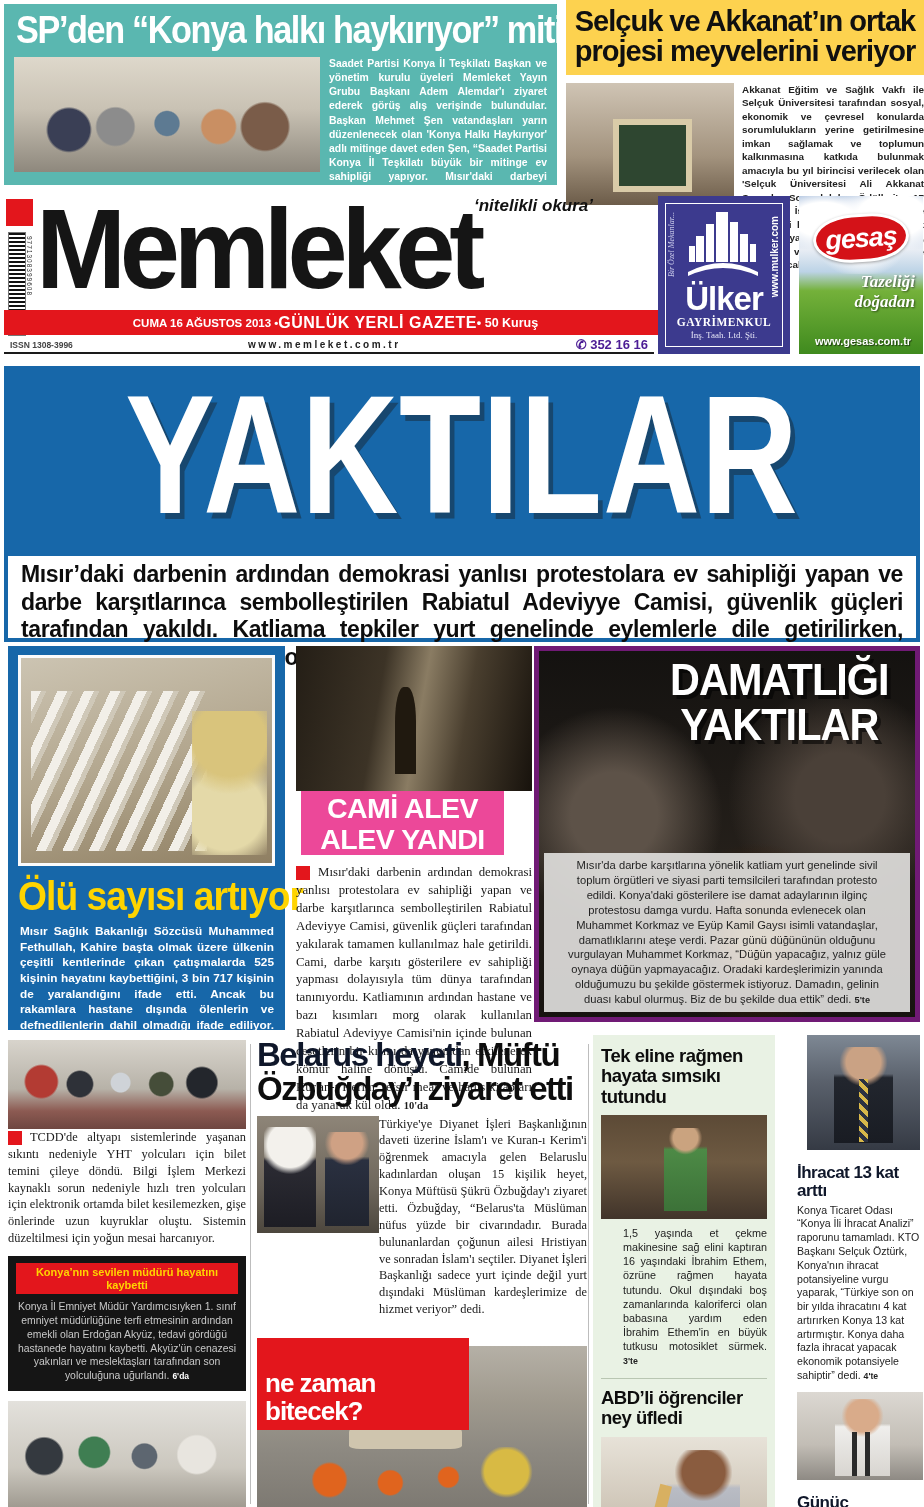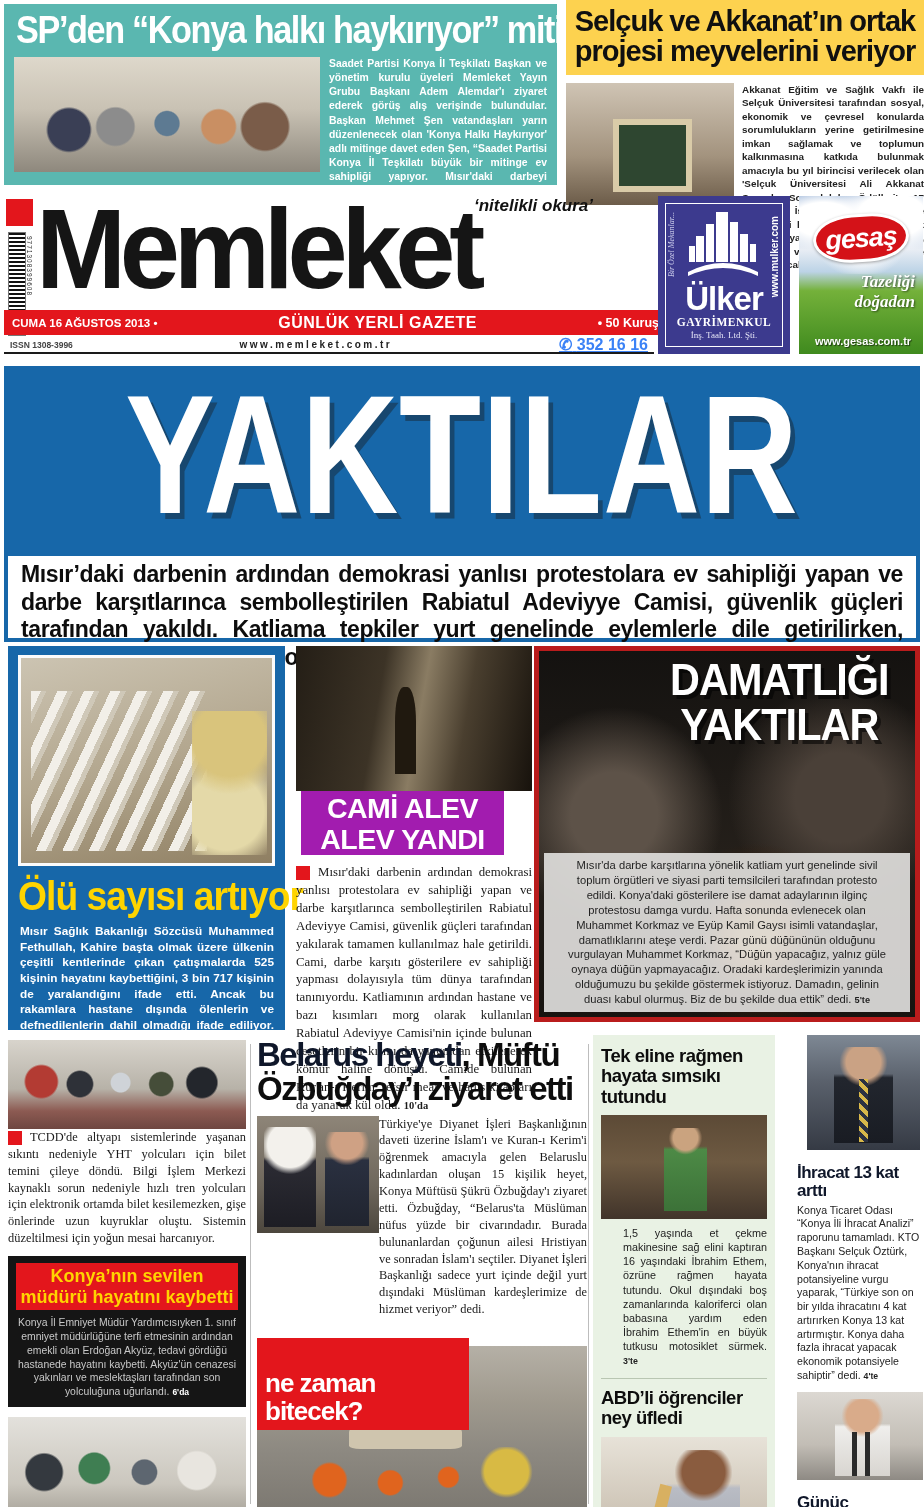--- a/index.html
+++ b/index.html
@@ -34,29 +34,29 @@
   
   #masthead { left:4px; top:196px; width:916px; height:160px; }
   .red-sq { left:2px; top:3px; width:27px; height:27px; background:#e3161c; }
   .barcode { left:4px; top:36px; width:18px; height:104px;
     background:repeating-linear-gradient(0deg,#111 0 2px,#fff 2px 4px); border:1px solid #777; }
   .bc-num { left:22px; top:40px; font-size:6.5px; color:#333; writing-mode:vertical-rl; letter-spacing:1px; }
   #logo { left:32px; top:-8px; font-size:104px; font-weight:800; letter-spacing:-6px; color:#151515;
     transform:scale(1.04,1.08); transform-origin:0 0; line-height:1.1; }
   #tagline { left:470px; top:0px; font-style:italic; font-weight:bold; font-size:17px; color:#111; }
   #mast-redbar { left:0; top:114px; width:663px; height:25px; background:#e3161c; display:flex;
-    justify-content:space-between; align-items:center; padding:0 8px; color:#fff; }
+    justify-content:center; align-items:center; padding:0 8px; color:#fff; }
   #mast-redbar .d { font-size:11.5px; font-weight:800; }
   #mast-redbar .s { font-size:16px; font-weight:800; letter-spacing:.5px; }
   #mast-redbar .p { font-size:12.5px; font-weight:800; }
   #mast-sub { left:0; top:141px; width:650px; height:17px; display:flex; justify-content:space-between;
     align-items:center; padding:0 6px; border-bottom:2px solid #1a1a1a; }
   #mast-sub .issn { font-size:8.5px; font-weight:bold; color:#444; }
   #mast-sub .web { font-size:10px; font-weight:bold; letter-spacing:2.5px; color:#222; }
-  #mast-sub .tel { font-size:16px; font-weight:800; color:#3b82f6;text-decoration:underline; }
+  #mast-sub .tel { font-size:13px; font-weight:800; color:#4c1d95; }
 
   #ulker { left:654px; top:0; width:132px; height:158px; background:#3c3a8e; }
   #ulker .frame { position:absolute; inset:7px; border:1.5px solid #fff; }
   #ulker .script { position:absolute; left:9px; top:16px; writing-mode:vertical-rl; transform:rotate(180deg);
     font-family:"Liberation Serif",serif; font-style:italic; color:#cfd0ee; font-size:8px; }
   #ulker svg { position:absolute; left:30px; top:14px; }
   #ulker .name { position:absolute; left:0; width:132px; top:84px; text-align:center; color:#fff;
     font-size:33px; font-weight:800; letter-spacing:-1px; }
   #ulker .sub1 { position:absolute; left:0; width:132px; top:120px; text-align:center; color:#fff;
     font-size:11.5px; font-weight:bold; font-family:"Liberation Serif",serif; letter-spacing:.5px; }
@@ -97,26 +97,26 @@
     background:radial-gradient(circle at 50% 20%,#d9c47c 0 30%,transparent 45%),radial-gradient(circle at 45% 70%,#e4d9a8 0 35%,transparent 55%);}
   #dead-panel h2 { position:absolute; left:10px; top:228px; color:#ffd400; font-size:40px; font-weight:800;
     letter-spacing:-1px; white-space:nowrap; transform:scaleX(.93); transform-origin:0 50%; }
   #dead-panel p { position:absolute; left:12px; top:278px; width:254px; color:#fff; font-size:11.8px;
     font-weight:bold; line-height:1.33; }
 
   #mosque-col { left:296px; top:646px; width:236px; }
   .ph-mosque { width:236px; height:145px;
     background:linear-gradient(100deg,#241e16 0%,#3c3326 35%,#8a7c63 52%,#4a3f2f 70%,#17120c 100%); }
   .ph-mosque:before{content:"";position:absolute;left:42%;top:28%;width:9%;height:60%;background:#20190f;border-radius:40% 40% 0 0;}
-  #cami-head { margin:0 0 0 5px; width:203px; height:64px; background:#a21caf; color:#fff; text-align:center;
+  #cami-head { margin:0 0 0 5px; width:203px; height:64px; background:#ec4899; color:#fff; text-align:center;
     font-size:28.5px; font-weight:800; line-height:1.1; padding-top:2px; letter-spacing:-.5px; }
   #mosque-col .body { margin-top:9px; font-family:"Liberation Serif",serif; font-size:12.8px; line-height:1.4;
     color:#1a1a1a; }
 
-  #damat-panel { left:534px; top:646px; width:386px; height:376px; border:5px solid #b91c1c;
+  #damat-panel { left:534px; top:646px; width:386px; height:376px; border:5px solid #701a75;
     background:#0e0b09; overflow:hidden; }
   .ph-damat { position:absolute; inset:0;
     background:radial-gradient(circle at 58% 78%,#f0a93e 0 4%,#a85c16 9%,rgba(60,30,8,.6) 16%,transparent 26%),
       radial-gradient(circle at 20% 45%,#5d5248 0 12%,transparent 30%),
       radial-gradient(circle at 80% 40%,#4a4038 0 12%,transparent 30%),
       linear-gradient(180deg,#141210 0%,#241f1a 55%,#17130f 100%); }
   #damat-head { position:absolute; top:6px; right:16px; width:260px; text-align:center; color:#fff;
     font-size:45px; font-weight:800; line-height:1.0; letter-spacing:-1px;
     text-shadow:4px 4px 0 rgba(0,0,0,.55); transform:scaleX(.92); transform-origin:100% 0; }
   #damat-cap { position:absolute; left:5px; right:5px; bottom:5px; background:rgba(222,221,218,.93);
@@ -129,21 +129,21 @@
 
   #col1 { left:8px; top:1040px; width:238px; }
   .ph-train { width:238px; height:89px;
     background:linear-gradient(180deg,#d8d4cc 0%,#b7b2a8 55%,#8c5a52 80%,#6e4640 100%); }
   .ph-train:before{content:"";position:absolute;left:5%;top:25%;width:90%;height:55%;
     background:radial-gradient(circle at 10% 40%,#b33b33 0 8%,transparent 9%),radial-gradient(circle at 28% 45%,#2e3138 0 8%,transparent 9%),radial-gradient(circle at 47% 42%,#cfd3d8 0 8%,transparent 9%),radial-gradient(circle at 66% 45%,#454d39 0 8%,transparent 9%),radial-gradient(circle at 85% 42%,#23262c 0 8%,transparent 9%);}
   #col1 h2, #col2 h2 { font-size:25px; font-weight:800; letter-spacing:-1px; line-height:1.05; color:#0d0d0d; }
   #col1 h2 { margin:7px 0 5px; }
   #col1 .body, #col2 .body { font-family:"Liberation Serif",serif; font-size:12.4px; line-height:1.36; color:#1a1a1a; }
   #black-box { margin-top:9px; background:#151515; padding:7px 8px 8px; }
-  #black-box .bb-head { background:#e3161c; color:#ffd400; font-size:18px; font-weight:800;
+  #black-box .bb-head { background:#e3161c; color:#ffd400; font-size:11px; font-weight:800;
     text-align:center; line-height:1.15; padding:3px 2px; }
   #black-box .bb-body { color:#c9c9c9; font-size:10.4px; line-height:1.32; text-align:center; margin-top:6px; }
   #black-box .ref { color:#fff; }
   .ph-kongre { margin-top:10px; width:238px; height:111px;
     background:linear-gradient(180deg,#e3e1dc 0%,#cbc7be 60%,#9a958b 100%); }
   .ph-kongre:before{content:"";position:absolute;left:4%;top:22%;width:92%;height:70%;
     background:radial-gradient(circle at 12% 40%,#34393f 0 9%,transparent 10%),radial-gradient(circle at 35% 35%,#3f7e52 0 10%,transparent 11%),radial-gradient(circle at 58% 40%,#5d6670 0 9%,transparent 10%),radial-gradient(circle at 82% 38%,#e8e5df 0 10%,transparent 11%);}
 
   #col2 { left:257px; top:1038px; width:330px; }
   #col2 h1 { font-size:33px; font-weight:800; letter-spacing:-1.5px; line-height:1.04; color:#0d0d0d; }

